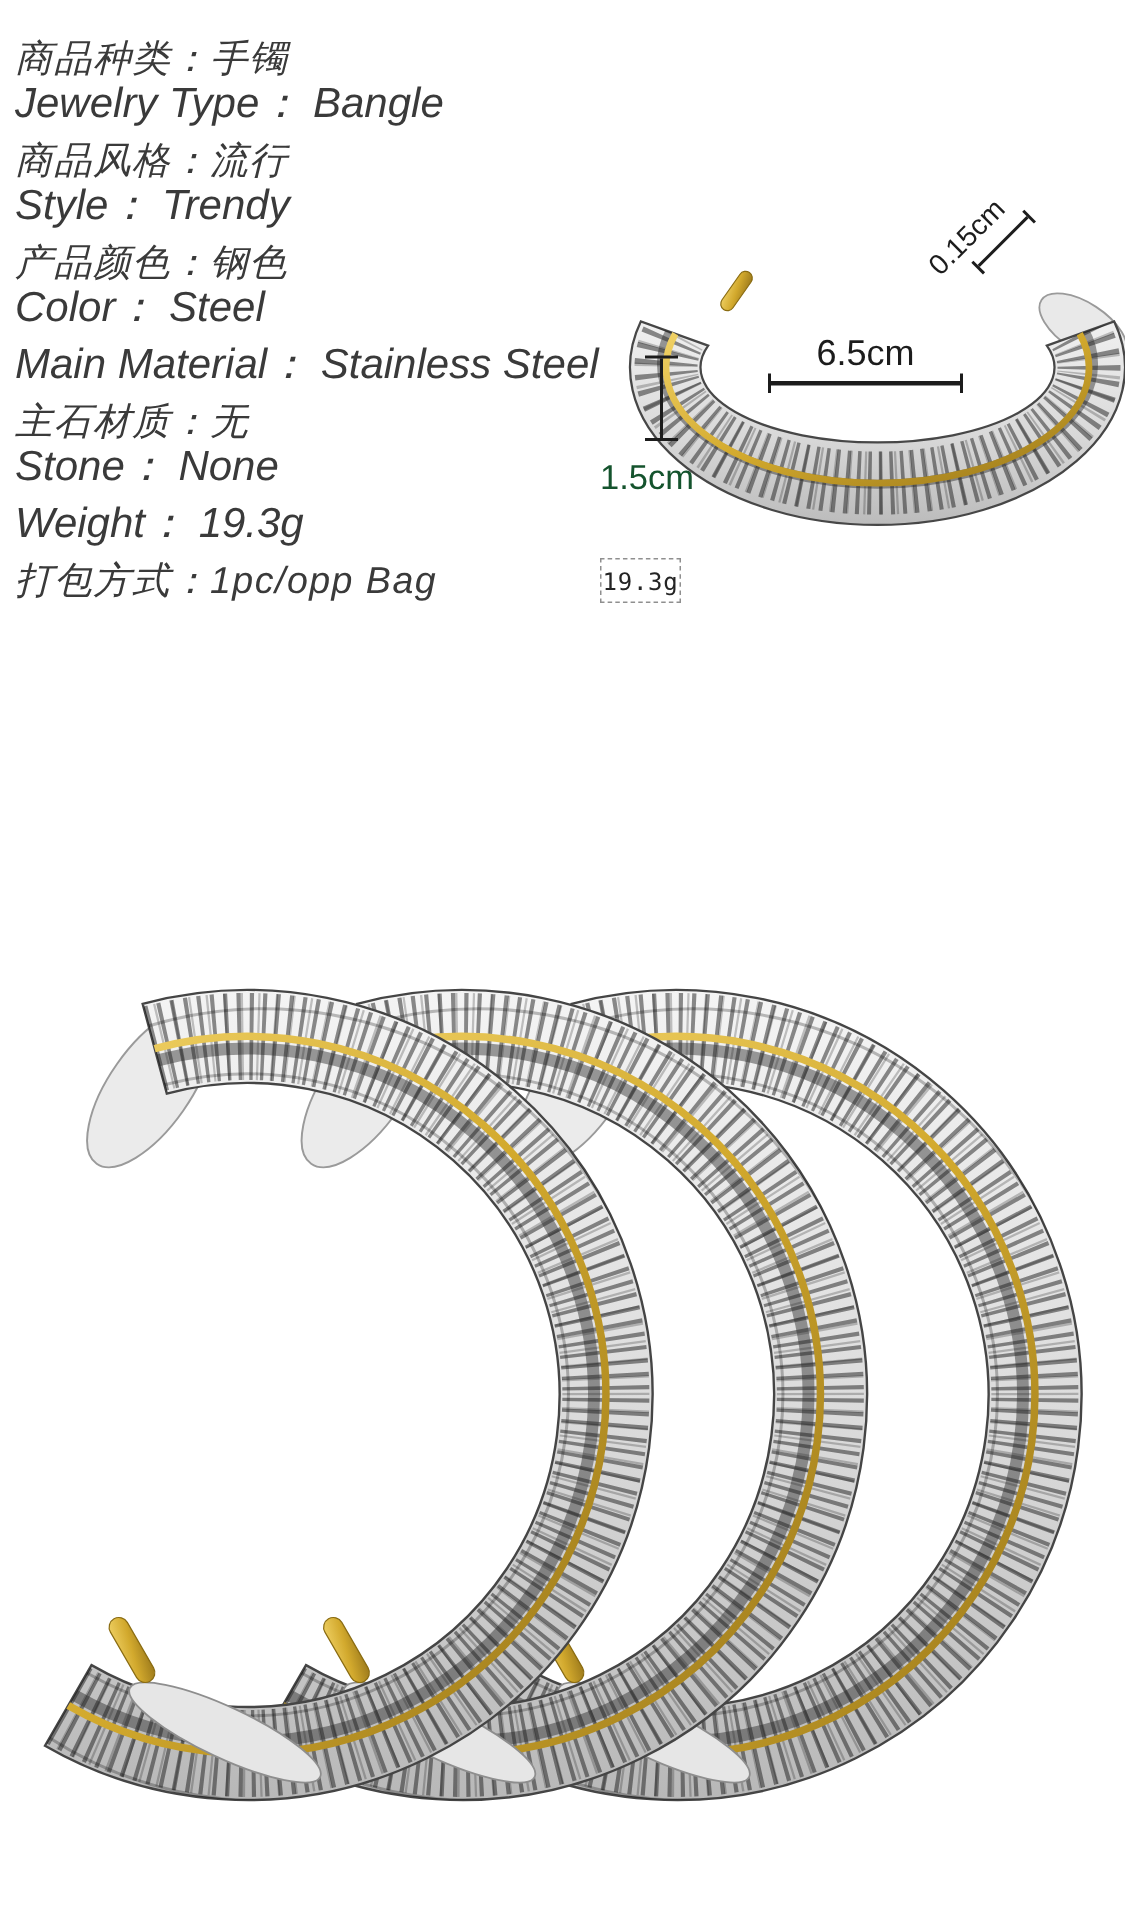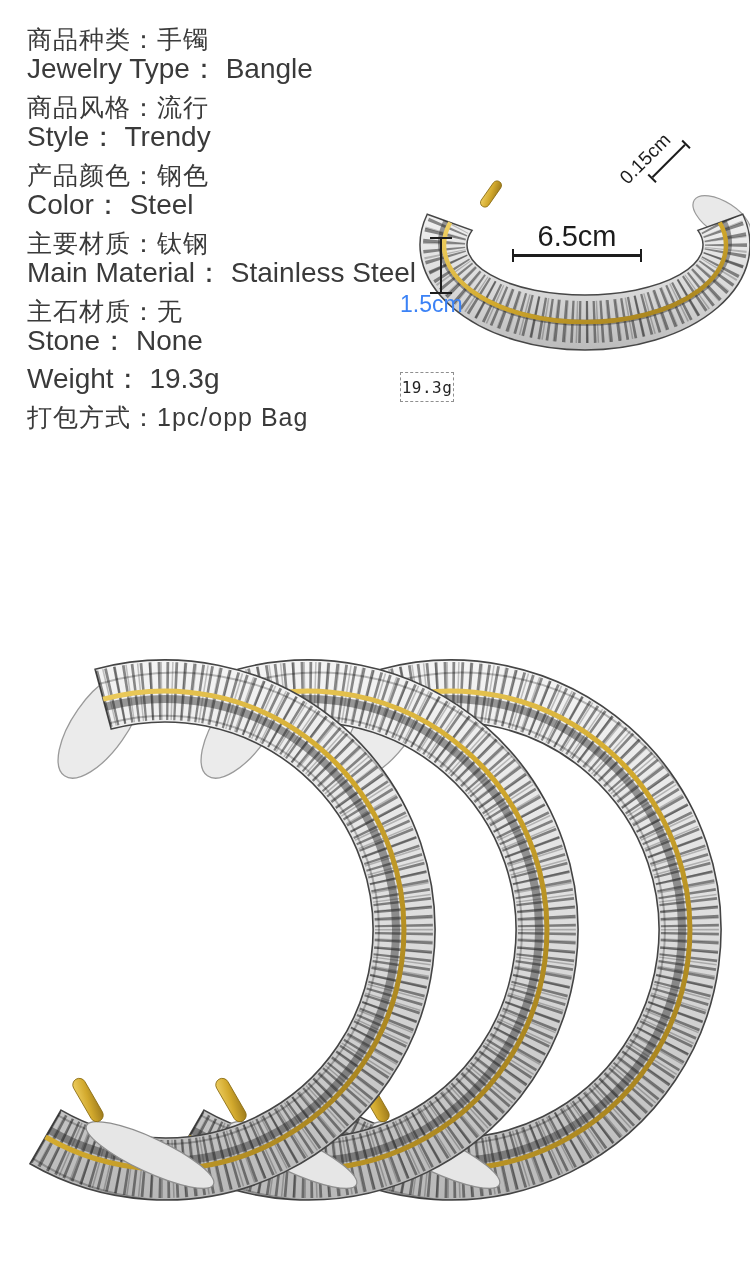--- a/index.html
+++ b/index.html
@@ -1,35 +1,35 @@
 <!DOCTYPE html>
 <html><head>
 <meta charset="utf-8">
 <style>
   html,body{margin:0;padding:0;}
   body{
     width:750px;height:1277px;position:relative;background:#ffffff;
     font-family:"Liberation Sans","DejaVu Sans",sans-serif;overflow:hidden;
   }
   
-  .spec-list{position:absolute;left:27px;top:24px;width:400px;}
+  .spec-list{position:absolute;left:10px;top:24px;width:400px;font-style:italic;}
   .spec{margin-bottom:9px;}
   .spec .zh{font-size:25px;line-height:30px;color:#3a3a3a;letter-spacing:1px;}
   .spec .en{font-size:28px;line-height:29px;color:#3a3a3a;}
   
   .dim-figure{position:absolute;left:400px;top:140px;width:350px;height:280px;margin:0;}
   .dim-figure svg{position:absolute;left:0;top:0;}
   .measure{color:#1c1c1c;}
   .h-measure{position:absolute;left:112px;top:84px;width:130px;text-align:center;}
-  .h-measure .lbl{font-size:29px;line-height:24px;}
+  .h-measure .lbl{font-size:24px;line-height:24px;}
   .tickline-h{height:13px;border-left:2.5px solid #1c1c1c;border-right:2.5px solid #1c1c1c;position:relative;margin-top:1px;}
   .tickline-h::before{content:"";position:absolute;left:0;right:0;top:5px;height:2.5px;background:#1c1c1c;}
   .v-line{position:absolute;left:30px;top:97px;width:22px;height:53px;border-top:2.5px solid #1c1c1c;border-bottom:2.5px solid #1c1c1c;}
   .v-line::before{content:"";position:absolute;left:9.5px;top:0;bottom:0;width:2.5px;background:#1c1c1c;}
-  .v-label{position:absolute;left:0px;top:151px;font-size:23px;color:#3b82f6;}
+  .v-label{position:absolute;left:0px;top:165px;font-size:23px;color:#14532d;}
   .gap-measure{position:absolute;left:200px;top:6px;width:100px;transform:rotate(-45deg);transform-origin:50% 50%;text-align:center;}
   .gap-measure .lbl{font-size:19px;color:#1c1c1c;}
   .gap-measure .tickline-h{width:46px;height:11px;margin:2px 0 0 40px;}
   .gap-measure .tickline-h::before{top:4px;height:2px;}
   .weight-badge{
     position:absolute;left:0;top:232px;width:52px;height:28px;
     border:1.5px dashed #8f8f8f;display:flex;align-items:center;justify-content:center;
     font-family:"DejaVu Sans Mono","Liberation Mono",monospace;font-size:16px;color:#242424;letter-spacing:.5px;background:#fff;
   }
   
@@ -45,21 +45,20 @@
   </div>
   <div class="spec">
     <div class="zh">商品风格：流行</div>
     <div class="en">Style： Trendy</div>
   </div>
   <div class="spec">
     <div class="zh">产品颜色：钢色</div>
     <div class="en">Color： Steel</div>
   </div>
   <div class="spec">
-    <div class="zh">主要材质：钛钢</div>
     <div class="en">Main Material： Stainless Steel</div>
   </div>
   <div class="spec">
     <div class="zh">主石材质：无</div>
     <div class="en">Stone： None</div>
   </div>
   <div class="spec">
     <div class="en">Weight： 19.3g</div>
   </div>
   <div class="spec">

